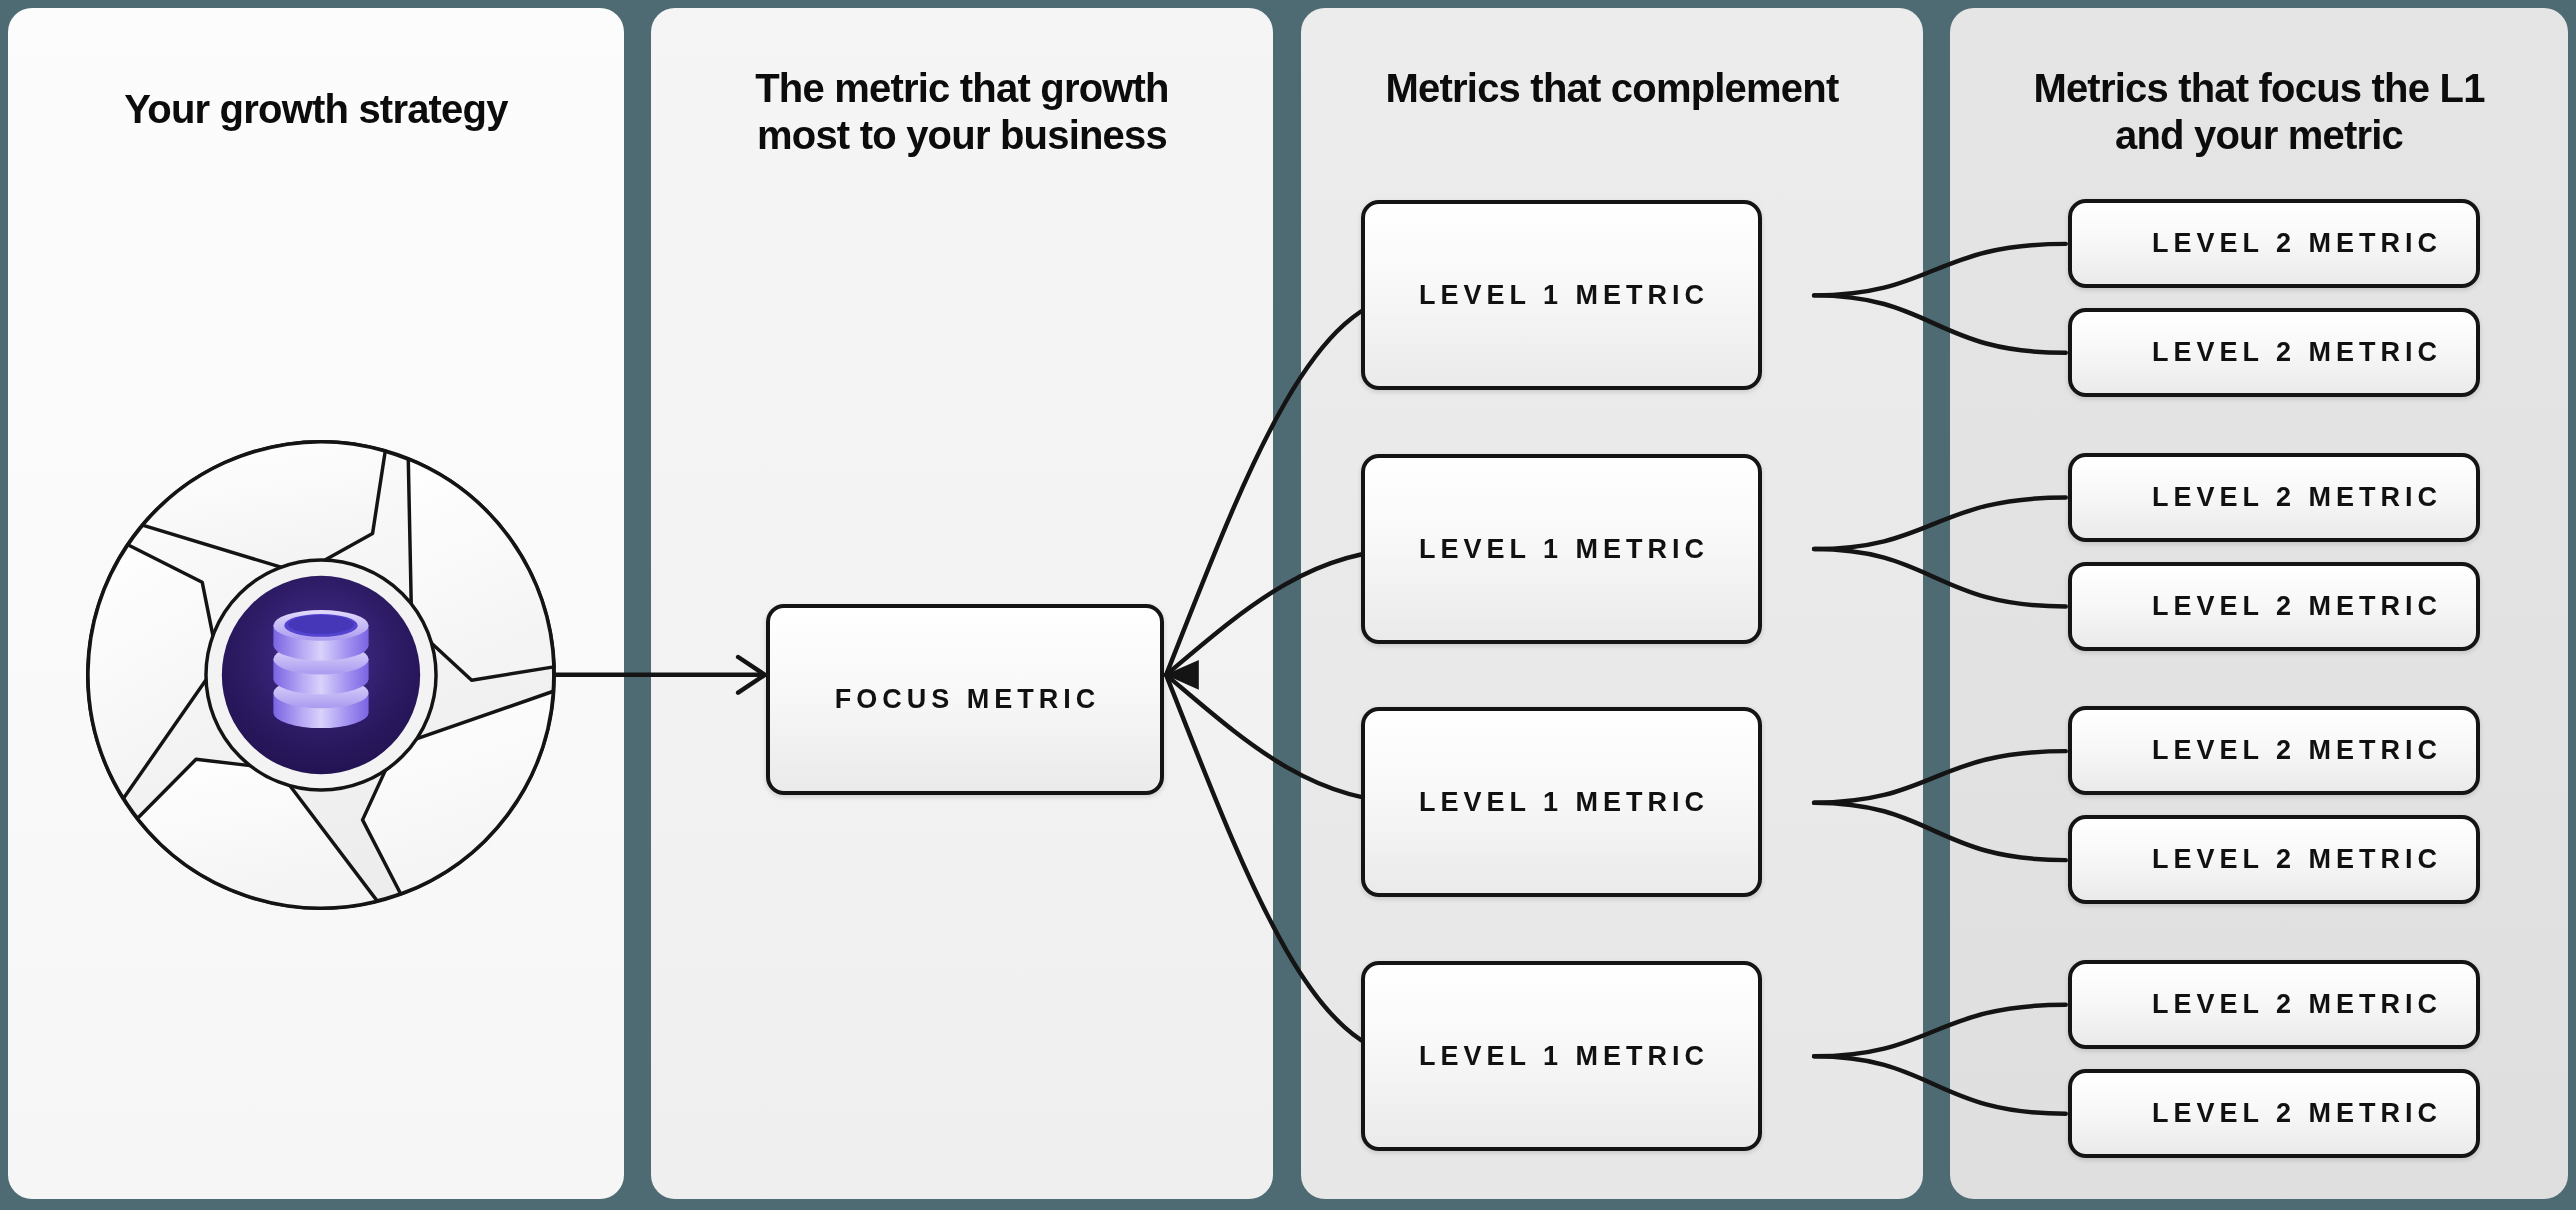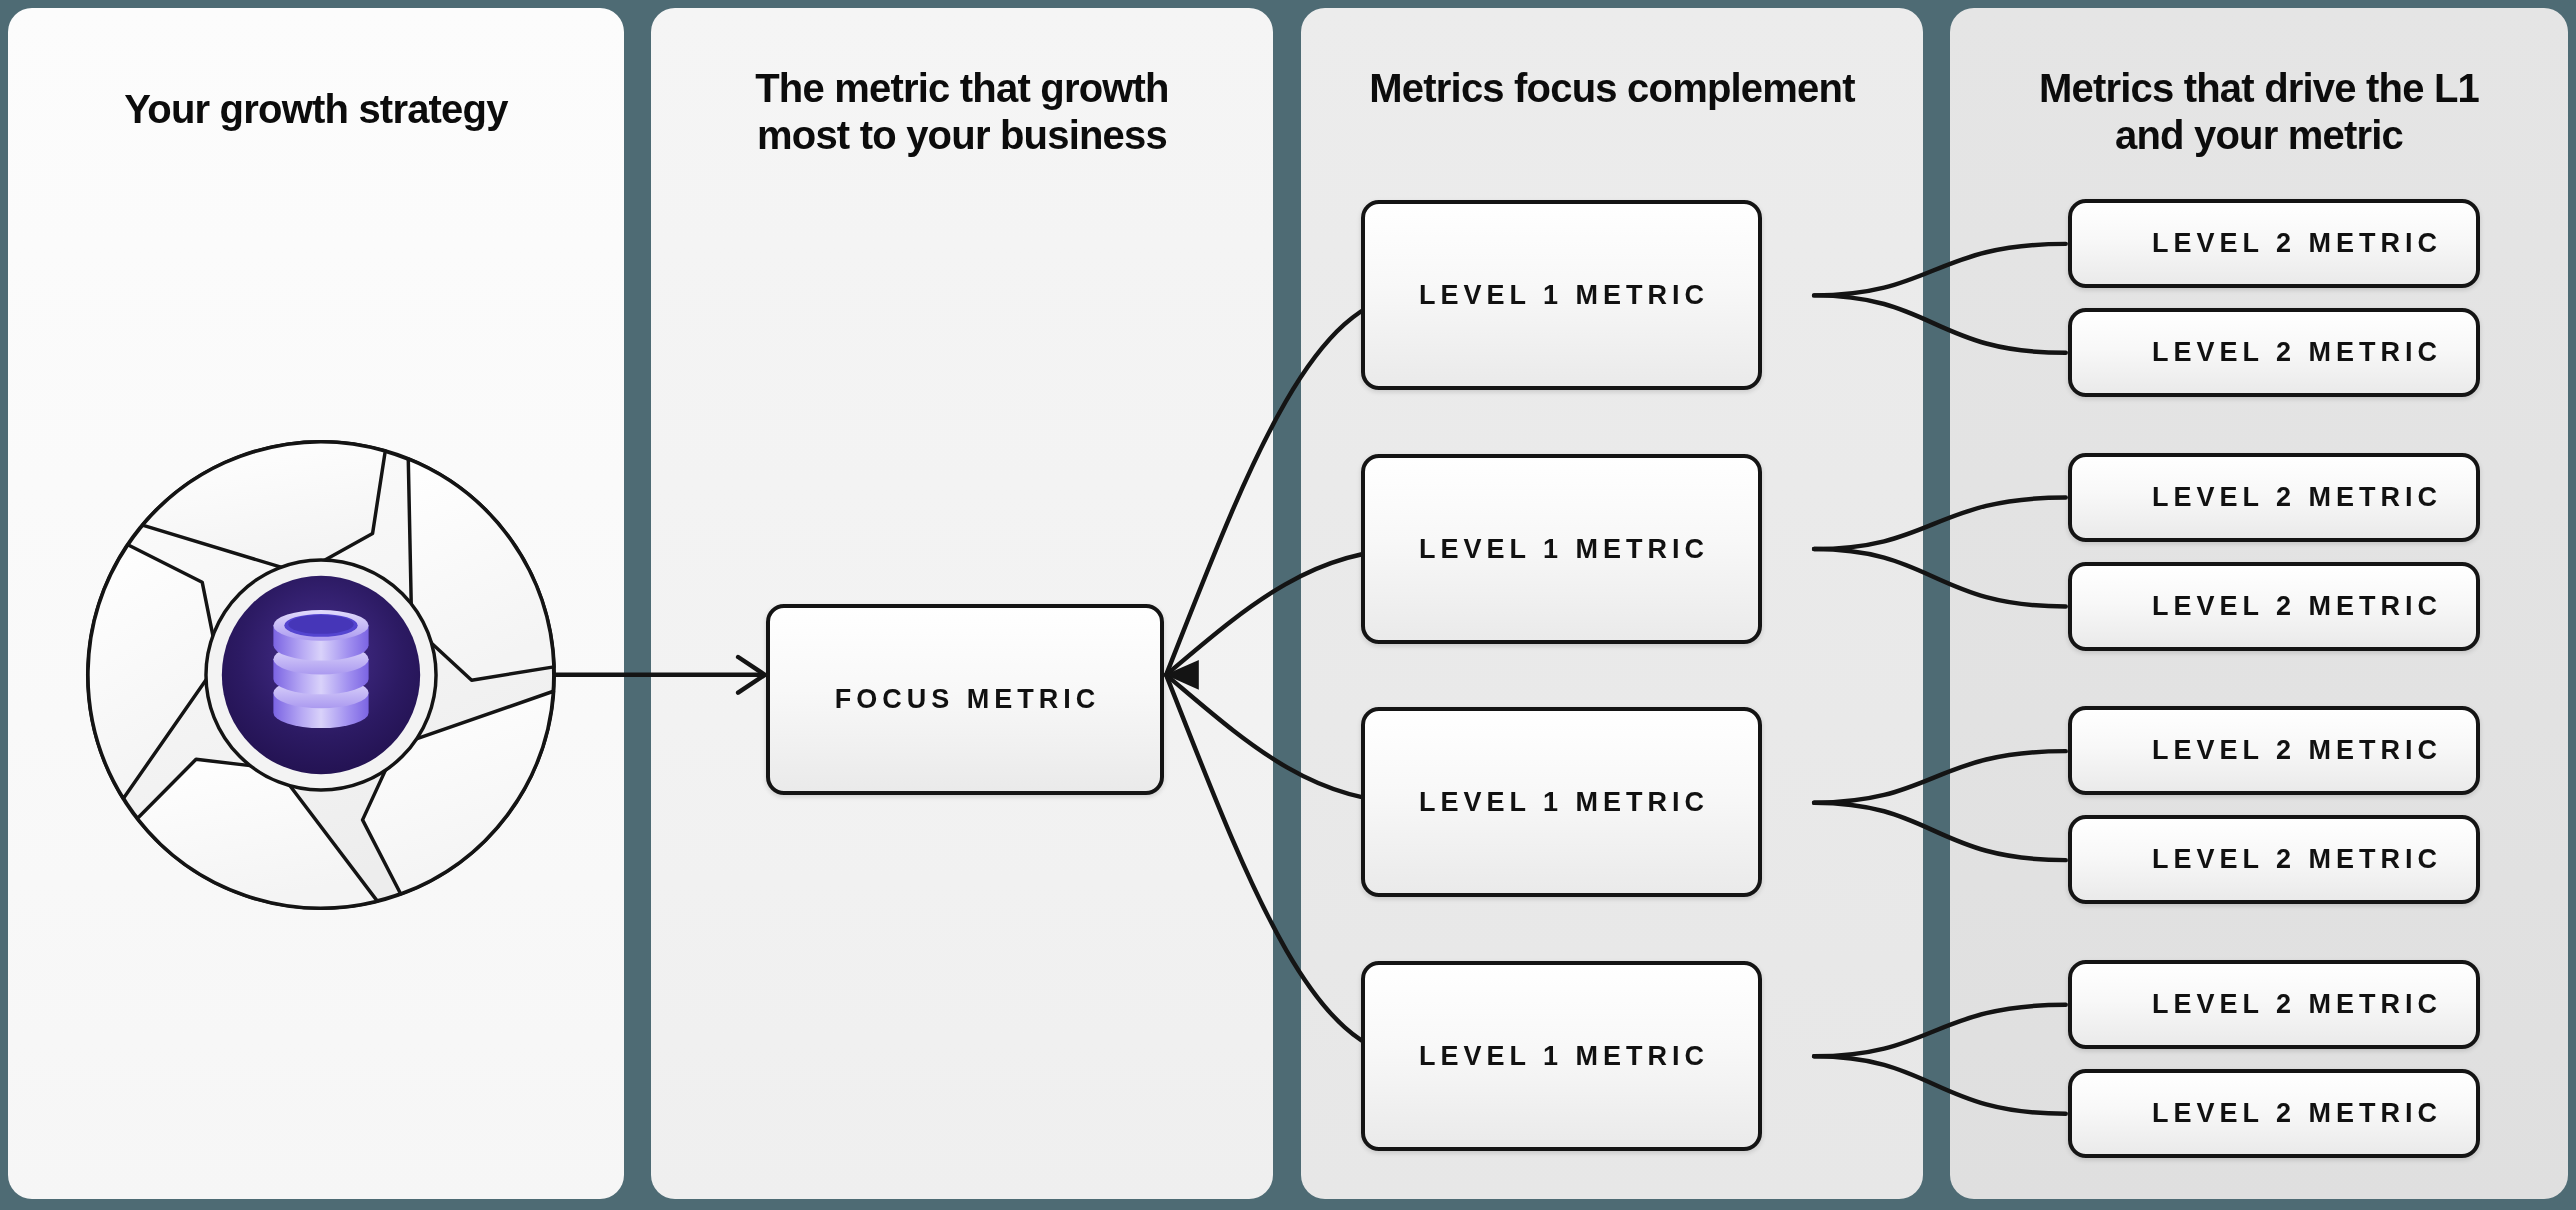--- a/index.html
+++ b/index.html
@@ -56,27 +56,27 @@
 
   <section class="panel panel-2">
     <div class="panel-title">
       <div>The metric that growth</div>
       <div>most to your business</div>
     </div>
   </section>
 
   <section class="panel panel-3">
     <div class="panel-title">
-      <div>Metrics focus complement</div>
+      <div>Metrics that complement</div>
     </div>
   </section>
 
   <section class="panel panel-4">
     <div class="panel-title">
-      <div>Metrics that drive the L1</div>
+      <div>Metrics that focus the L1</div>
       <div>and your metric</div>
     </div>
   </section>
 
   <svg id="connector-layer" width="2576" height="1211" viewBox="0 0 2600 1222">
     <g fill="none" stroke="#141414" stroke-width="4.5" stroke-linecap="round" stroke-linejoin="round">
 
       <path d="M 560 681 L 769 681"></path>
       <path d="M 745 663 L 772 681 L 745 699"></path>
 

